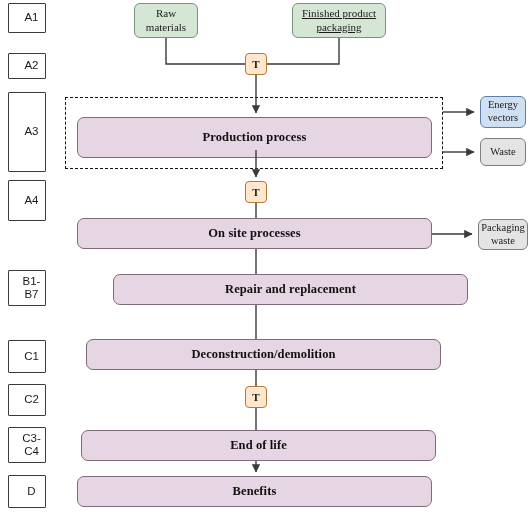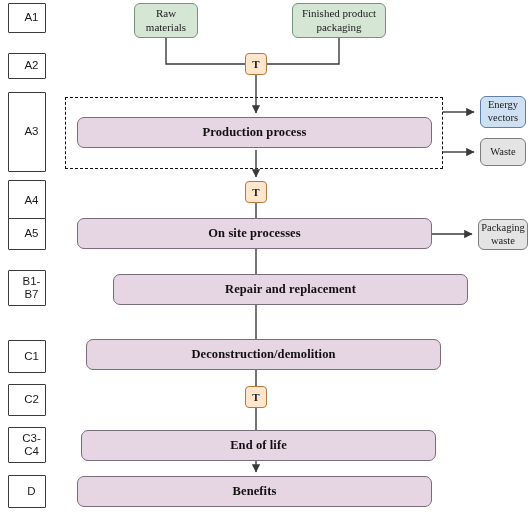--- a/index.html
+++ b/index.html
@@ -175,35 +175,34 @@
       <path d="M443,152 L474,152" marker-end="url(#arrowhead)"></path>
 
       <path d="M432,234 L472,234" marker-end="url(#arrowhead)"></path>
     </g>
   </svg>
 
   <div class="stage-label" style="left:8px; top:3px; width:38px; height:30px;">A1</div>
   <div class="stage-label" style="left:8px; top:53px; width:38px; height:26px;">A2</div>
   <div class="stage-label" style="left:8px; top:92px; width:38px; height:80px;">A3</div>
   <div class="stage-label" style="left:8px; top:180px; width:38px; height:41px;">A4</div>
-  <div class="stage-label" style="left:8px; top:218px; width:38px; height:32px;">A5</div>
   <div class="stage-label" style="left:8px; top:270px; width:38px; height:36px;">B1-
 B7</div>
   <div class="stage-label" style="left:8px; top:340px; width:38px; height:33px;">C1</div>
   <div class="stage-label" style="left:8px; top:384px; width:38px; height:32px;">C2</div>
   <div class="stage-label" style="left:8px; top:427px; width:38px; height:36px;">C3-
 C4</div>
   <div class="stage-label" style="left:8px; top:475px; width:38px; height:33px;">D</div>
 
   <div class="input-box" style="left:134px; top:3px; width:64px; height:35px;">Raw
 materials</div>
-  <div class="input-box" style="left:292px; top:3px; width:94px; height:35px;">Finished product
+  <div class="input-box" style="left:292px; top:3px; width:94px; height:35px;text-decoration:underline;">Finished product
 packaging</div>
 
-  <div class="bar" style="left:77px; top:117px; width:355px; height:31px;">Production process</div>
+  <div class="bar" style="left:77px; top:117px; width:355px; height:41px;">Production process</div>
   <div class="bar" style="left:77px; top:218px; width:355px; height:31px;">On site processes</div>
   <div class="bar" style="left:77px; top:274px; width:355px; height:31px;margin-left:36px;">Repair and replacement</div>
   <div class="bar" style="left:77px; top:339px; width:355px; height:31px;margin-left:9px;">Deconstruction/demolition</div>
   <div class="bar" style="left:81px; top:430px; width:355px; height:31px;">End of life</div>
   <div class="bar" style="left:77px; top:476px; width:355px; height:31px;">Benefits</div>
 
   <div class="out-box out-blue" style="left:480px; top:96px; width:46px; height:32px;border-radius:6px;">Energy
 vectors</div>
   <div class="out-box out-grey" style="left:478px; top:219px; width:50px; height:31px;">Packaging
 waste</div>

